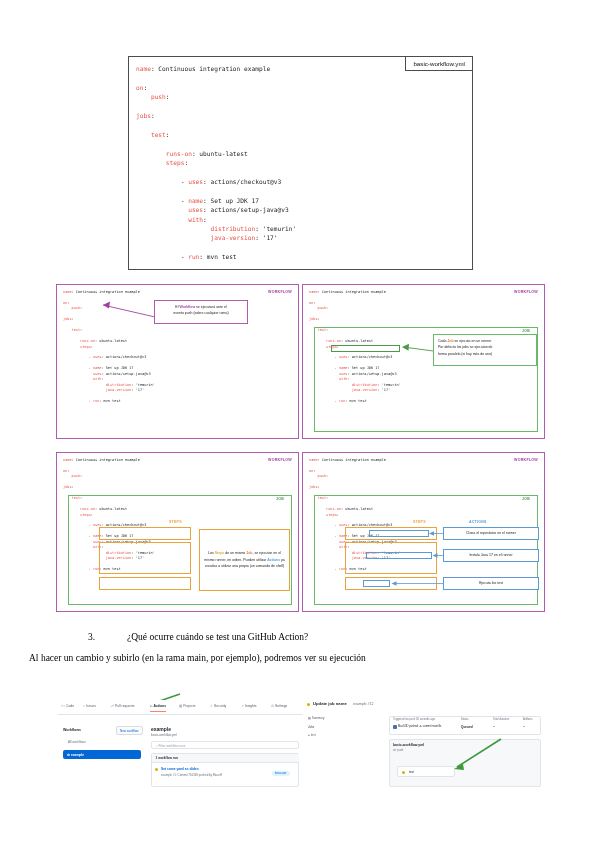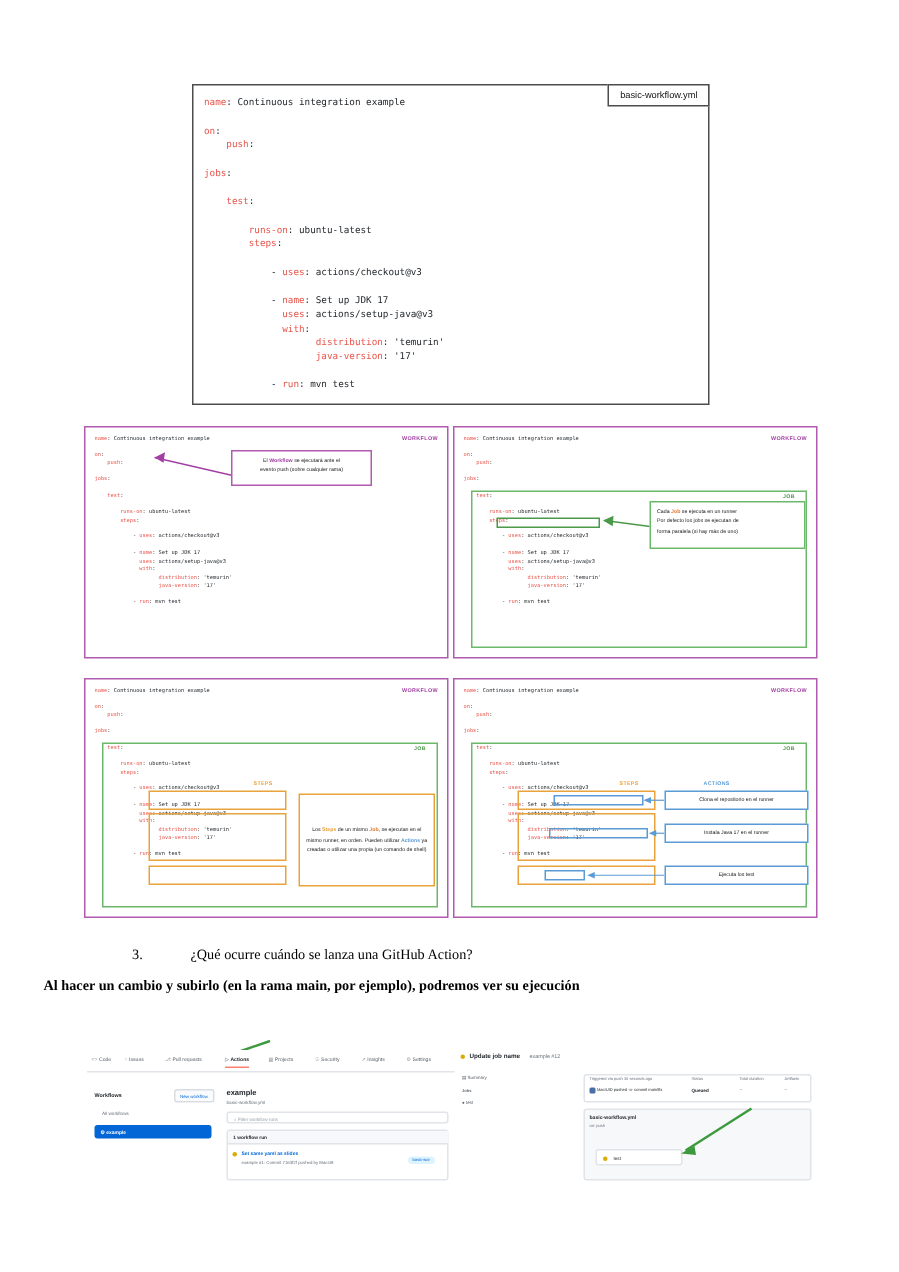--- a/index.html
+++ b/index.html
@@ -45,21 +45,21 @@
   .cj{color:#e07b39;font-weight:bold;}
   .cs{color:#e8a33d;font-weight:bold;}
   .ca{color:#5b9bd5;font-weight:bold;}
 
   .arrow{position:absolute;}
 
   
   #q3{position:absolute;left:88px;top:632px;font-size:9.5px;}
   #q3 .num{position:absolute;left:0;top:0;}
   #q3 .txt{position:absolute;left:39px;top:0;white-space:nowrap;}
-  #para{position:absolute;left:29px;top:653px;font-size:9.5px;white-space:nowrap;font-weight:bold;}
+  #para{position:absolute;left:29px;top:653px;font-size:9.5px;white-space:nowrap;}
 
   
   #gh{position:absolute;left:58px;top:700px;width:486px;height:105px;}
   .ghcard{position:absolute;background:#fff;border:0;box-sizing:border-box;}
   #ghleft{left:0;top:0;width:245px;height:100px;background:#fff;}
   #ghright{left:247px;top:0;width:239px;height:100px;background:#fff;}
   .ghtabs{position:absolute;left:0;top:3px;width:245px;height:11px;border-bottom:1px solid #e1e4e8;}
   .ghtab{position:absolute;top:1px;font-family:"Liberation Sans",sans-serif;font-size:3.4px;color:#586069;white-space:nowrap;}
   .ghtab .ic{color:#959da5;margin-right:1px;}
   .ghtab.sel{color:#24292e;font-weight:bold;}
@@ -275,21 +275,21 @@
       <polygon points="-37.5,58.5 -32.5,56.3 -32.5,60.7" fill="#5b9bd5"></polygon>
     </svg>
 
     <div class="callout b" style="left:140px;top:74px;width:96px;height:13px;display:flex;align-items:center;justify-content:center;">Clona el repositorio en el runner</div>
     <div class="callout b" style="left:140px;top:96px;width:96px;height:13px;display:flex;align-items:center;justify-content:center;">Instala Java 17 en el runner</div>
     <div class="callout b" style="left:140px;top:124px;width:96px;height:13px;display:flex;align-items:center;justify-content:center;">Ejecuta los test</div>
   </div>
 
   <div id="q3">
     <span class="num">3.</span>
-    <span class="txt">¿Qué ocurre cuándo se lanza una GitHub Action?</span>
+    <span class="txt">¿Qué ocurre cuándo se test una GitHub Action?</span>
   </div>
   <div id="para">Al hacer un cambio y subirlo (en la rama main, por ejemplo), podremos ver su ejecución</div>
 
   <div id="gh">
 
     <svg style="position:absolute;left:84px;top:-6px;width:40px;height:16px;overflow:visible;">
       <line x1="38" y1="0" x2="6" y2="11" stroke="#3c9a3c" stroke-width="1.6"></line>
       <polygon points="3,12.5 11,7.5 11.5,13.5" fill="#3c9a3c"></polygon>
     </svg>
 

